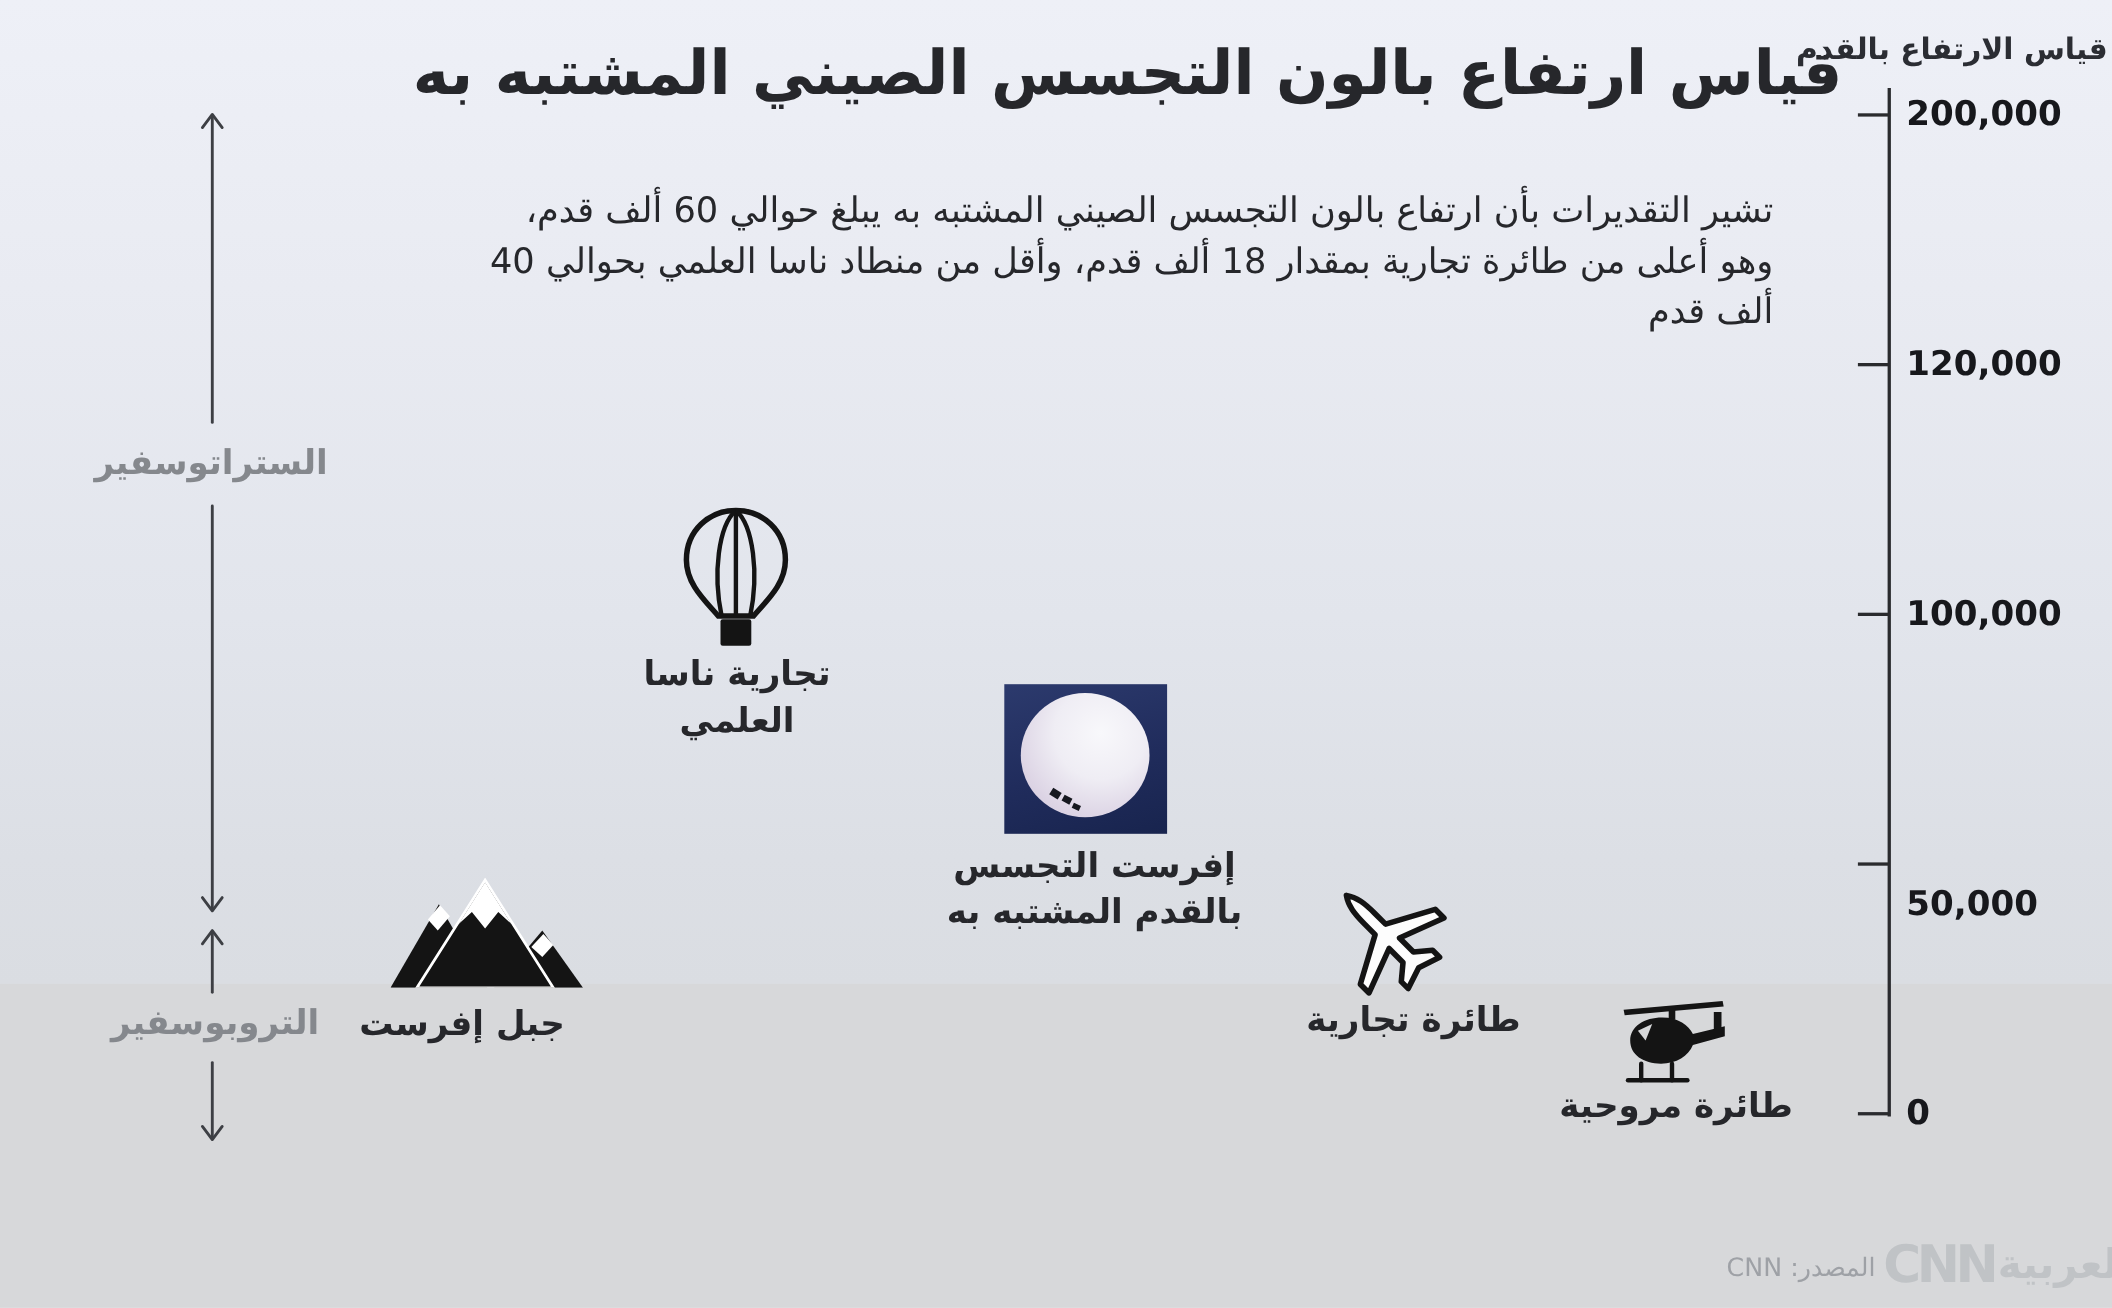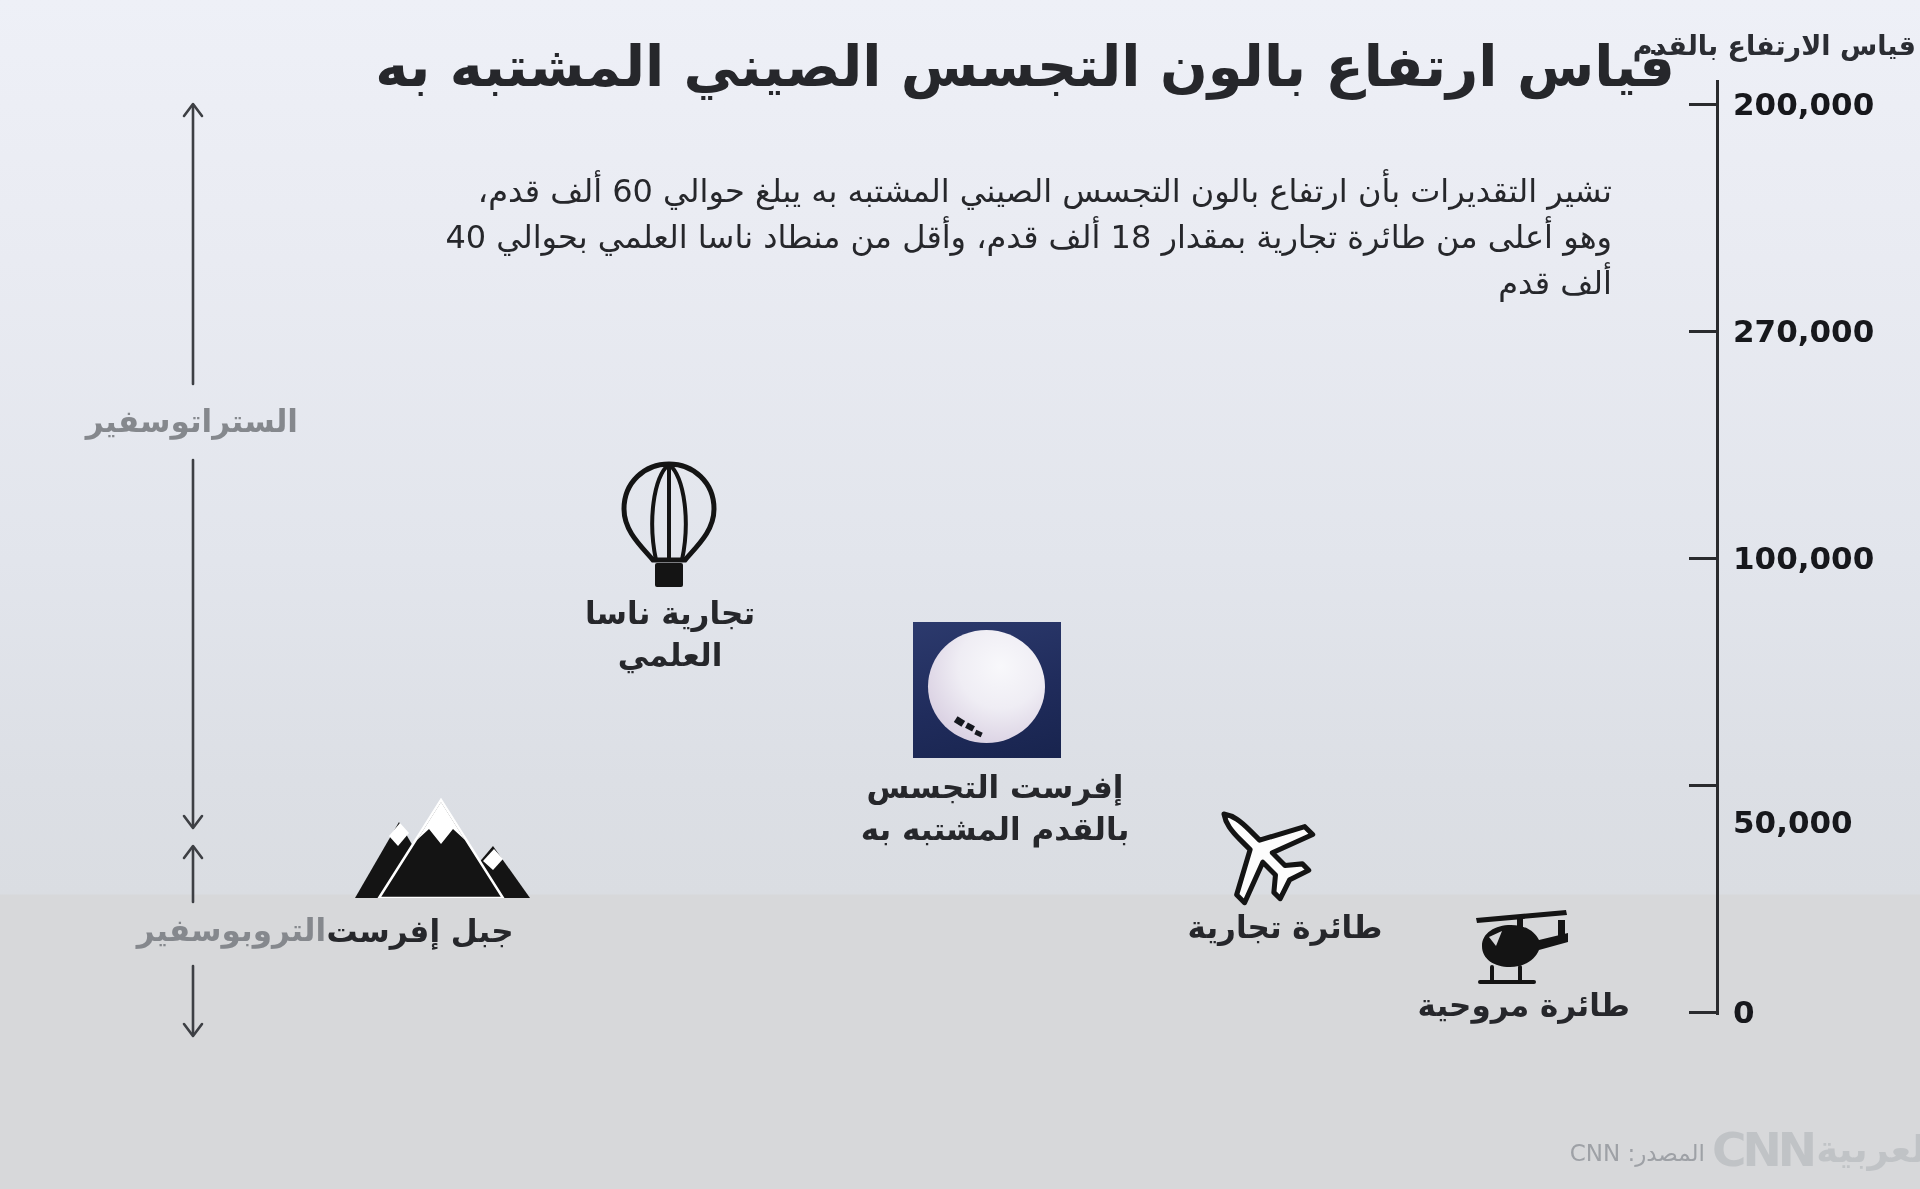--- a/index.html
+++ b/index.html
@@ -47,41 +47,41 @@
   <div class="abs axis-header">قياس الارتفاع بالقدم</div>
   <div class="abs axis-line"></div>
 
   <div class="abs tick" style="top:103px;"></div>
   <div class="abs tick" style="top:330px;"></div>
   <div class="abs tick" style="top:557px;"></div>
   <div class="abs tick" style="top:784px;"></div>
   <div class="abs tick" style="top:1011px;"></div>
 
   <div class="abs tick-label" style="top:84px;">200,000</div>
-  <div class="abs tick-label" style="top:311px;">270,000</div>
+  <div class="abs tick-label" style="top:311px;">120,000</div>
   <div class="abs tick-label" style="top:538px;">100,000</div>
   <div class="abs tick-label" style="top:802px;">50,000</div>
   <div class="abs tick-label" style="top:992px;">0</div>
 
   <svg class="abs" style="left:0;top:0;pointer-events:none;" width="1920" height="1189" viewBox="0 0 1920 1189">
     <g stroke="#3d3f44" stroke-width="2.6" fill="none" stroke-linecap="round" stroke-linejoin="round">
 
       <path d="M184,116 L193,104 L202,116"></path>
       <path d="M193,106 L193,384"></path>
       <path d="M193,460 L193,826"></path>
       <path d="M184,816 L193,828 L202,816"></path>
 
       <path d="M184,858 L193,846 L202,858"></path>
       <path d="M193,848 L193,902"></path>
       <path d="M193,966 L193,1034"></path>
       <path d="M184,1024 L193,1036 L202,1024"></path>
     </g>
   </svg>
   <div class="abs layer-label" style="left:93px;top:403px;">الستراتوسفير</div>
-  <div class="abs layer-label" style="left:93px;top:912px;margin-left:36px;">التروبوسفير</div>
+  <div class="abs layer-label" style="left:93px;top:912px;">التروبوسفير</div>
 
   <svg class="abs" style="left:617px;top:460px;" width="104" height="128" viewBox="0 0 104 128">
     <path d="M52,4 C76,4 97,22 97,49 C97,71 80,86 68,100 L36,100 C24,86 7,71 7,49 C7,22 28,4 52,4 Z" fill="none" stroke="#141414" stroke-width="5"></path>
     <path d="M52,4 L52,100" fill="none" stroke="#141414" stroke-width="4"></path>
     <path d="M52,4 C36,18 31,62 39,100" fill="none" stroke="#141414" stroke-width="4"></path>
     <path d="M52,4 C68,18 73,62 65,100" fill="none" stroke="#141414" stroke-width="4"></path>
     <rect x="38" y="103" width="28" height="24" rx="2" fill="#141414"></rect>
   </svg>
   <div class="abs item-label" style="left:560px;top:592px;width:220px;">
     <div>تجارية ناسا</div>

